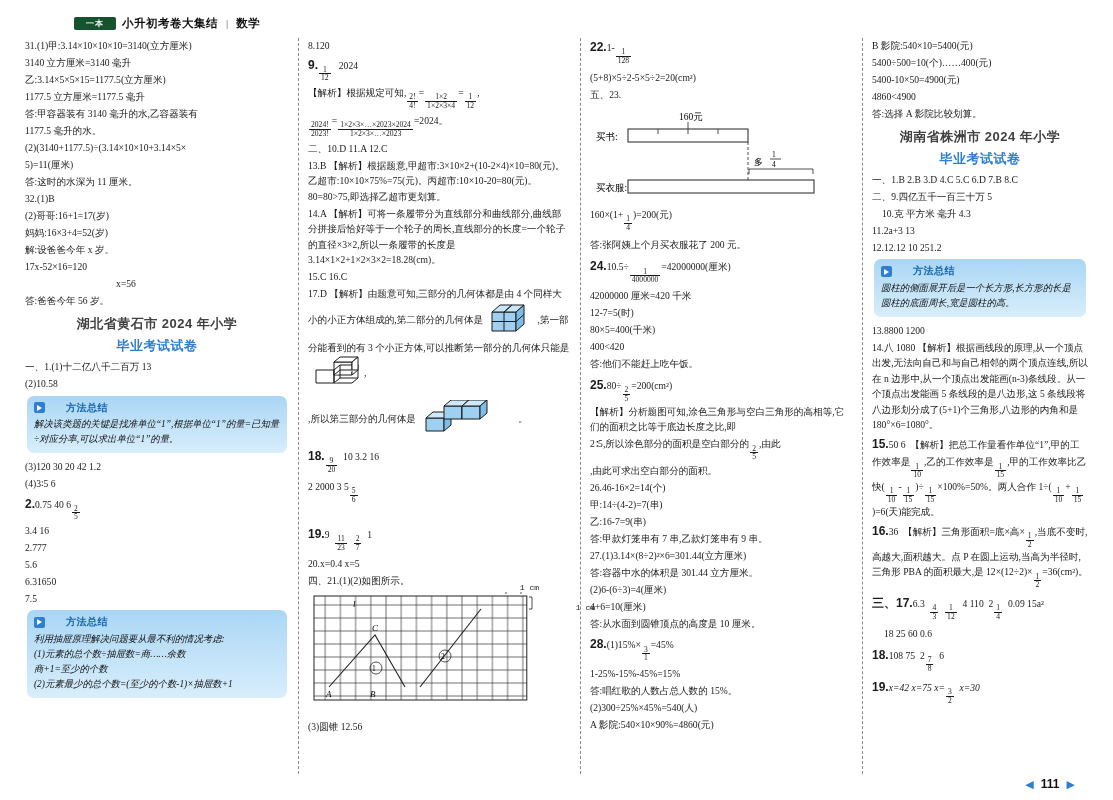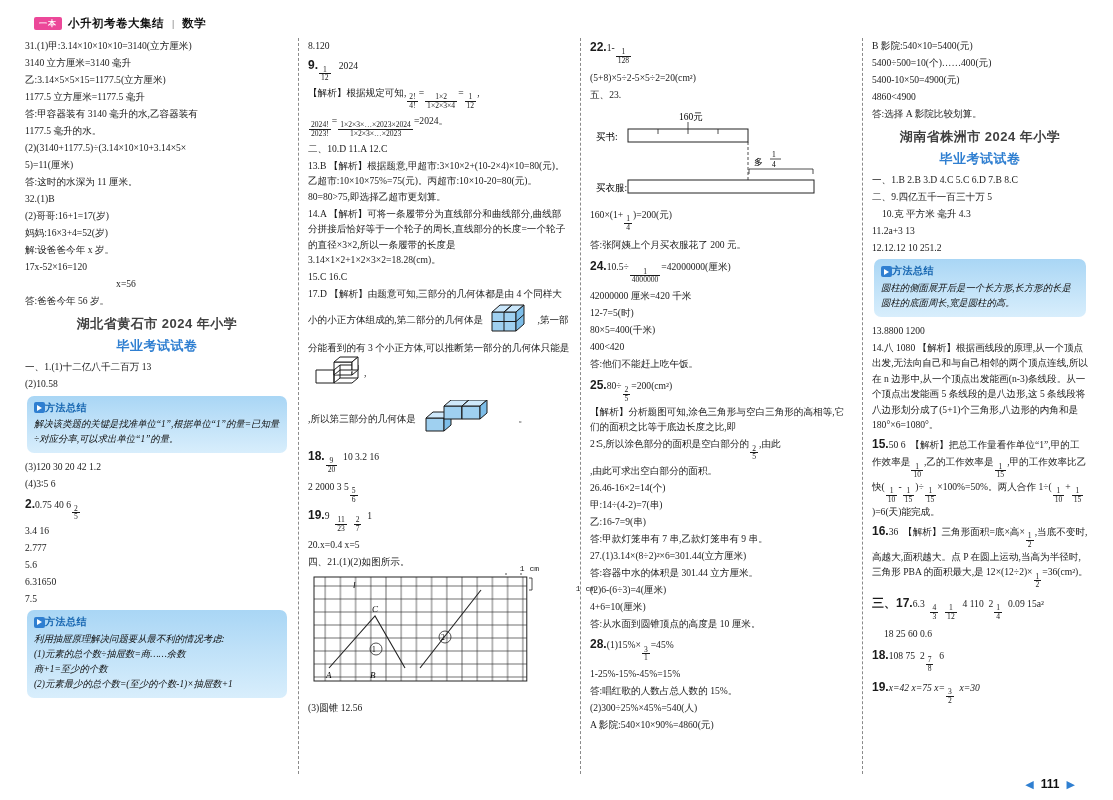--- a/index.html
+++ b/index.html
@@ -10,23 +10,24 @@
     font-family: "Liberation Serif", "DejaVu Serif", serif;
     color: #1a1a1a;
     position: relative;
     overflow: hidden;
   }
   .page { position:absolute; inset:0; padding: 10px 16px 6px 16px; display:flex; flex-direction:column; }
 
   
   .header { height: 26px; display:flex; align-items:center; gap:6px; padding-left: 18px; }
   .logo-badge {
-    display:inline-block; background:#ec4899; color:#fff; font-size:8px; line-height:11px;
-    padding:1px 5px; border-radius:2px; letter-spacing:1px; font-weight:bold;
+    display:inline-block; background:#14532d; color:#fff; font-size:8px; line-height:11px;
+    padding:1px 12px; border-radius:2px; letter-spacing:1px; font-weight:bold;
     font-family:"Liberation Sans", sans-serif;
+    margin-left:40px;
   }
   .header-title { font-size:11.5px; color:#111; letter-spacing:.5px; font-weight:bold;
     font-family:"Liberation Sans", sans-serif; }
   .header-sep { color:#555; font-size:11px; margin:0 2px; }
 
   
   .columns { flex:1; display:flex; position:relative; padding-top:2px; }
   .col { position:relative; padding: 0 9px; font-size:9.6px; line-height:1.62; }
   .col.c1 { width:282px; }
   .col.c2 { width:282px; }
@@ -48,21 +49,21 @@
   .exam-title { text-align:center; color:#404040; font-weight:bold; font-size:13px;
       letter-spacing:.5px; margin:4px 0 1px 0; font-family:"Liberation Sans", sans-serif; }
   .exam-title2 { text-align:center; color:#2f7fd1; font-weight:bold; font-size:13px;
       letter-spacing:.5px; margin:0 0 3px 0; font-family:"Liberation Sans", sans-serif; }
 
   
   .method-box {
     background: linear-gradient(180deg,#a9d6f5 0%, #bfe1f8 45%, #d8eefc 100%);
     border-radius: 7px; padding: 4px 7px 6px 7px; margin: 4px 2px 6px 2px;
   }
-  .method-head { display:flex; align-items:center; gap:0; margin-bottom:1px; }
+  .method-head { display:flex; align-items:center; gap:21px; margin-bottom:1px; }
   .method-chip { width:11px; height:11px; background:#2f7fd1; border-radius:2px;
      display:inline-flex; align-items:center; justify-content:center; }
   .method-chip svg { display:block; }
   .method-title { color:#1565b0; font-weight:bold; font-size:10px;
      font-family:"Liberation Sans", sans-serif; letter-spacing:.5px; }
   .method-body { font-size:9.4px; line-height:1.6; color:#101010; font-style:italic; }
   .method-body p { margin:0; }
 
   
   .fig-inline { display:inline-block; vertical-align:middle; margin:0 2px; }
@@ -249,21 +250,21 @@
             <span class="n">9</span>
             <span class="d">20</span>
           </span>&nbsp;&nbsp;<span>10   3.2   16</span>
       </p>
       <p class="ln" style="margin-top:5px;">
         <span>2   2000   3   5</span><span class="frac">
             <span class="n">5</span>
             <span class="d">6</span>
           </span>
       </p>
-      <p class="ln" style="margin-top:3px;">
+      <p class="ln" style="margin-top:22px;">
         <b class="num">19.</b><span>9</span>&nbsp;&nbsp;<span class="frac">
             <span class="n">11</span>
             <span class="d">23</span>
           </span>&nbsp;&nbsp;<span class="frac">
             <span class="n">2</span>
             <span class="d">7</span>
           </span>&nbsp;&nbsp;<span>1</span>
       </p>
       <p class="ln" style="margin-top:4px;">20.x=0.4   x=5</p>
       <p class="ln">四、21.(1)(2)如图所示。</p>

